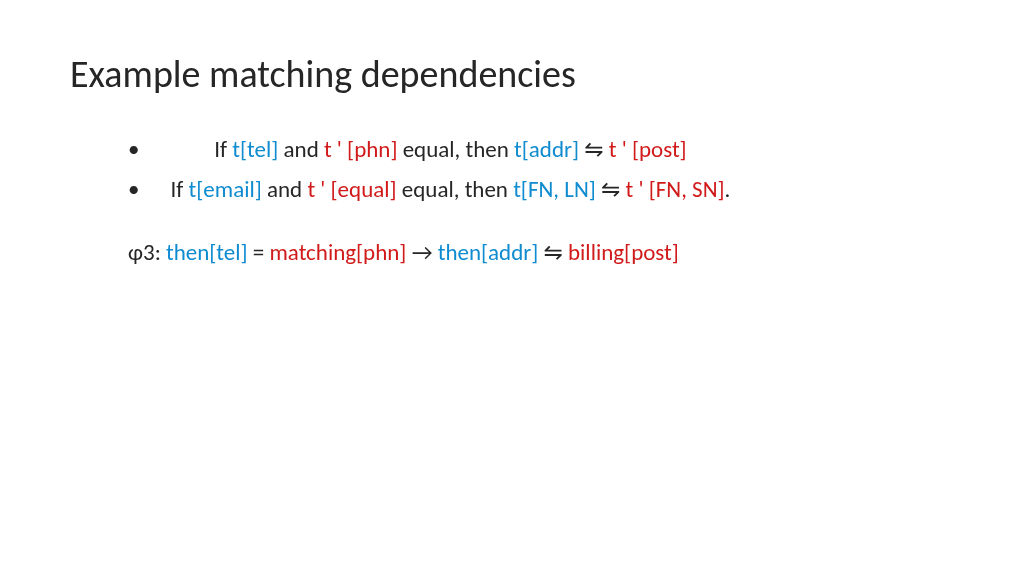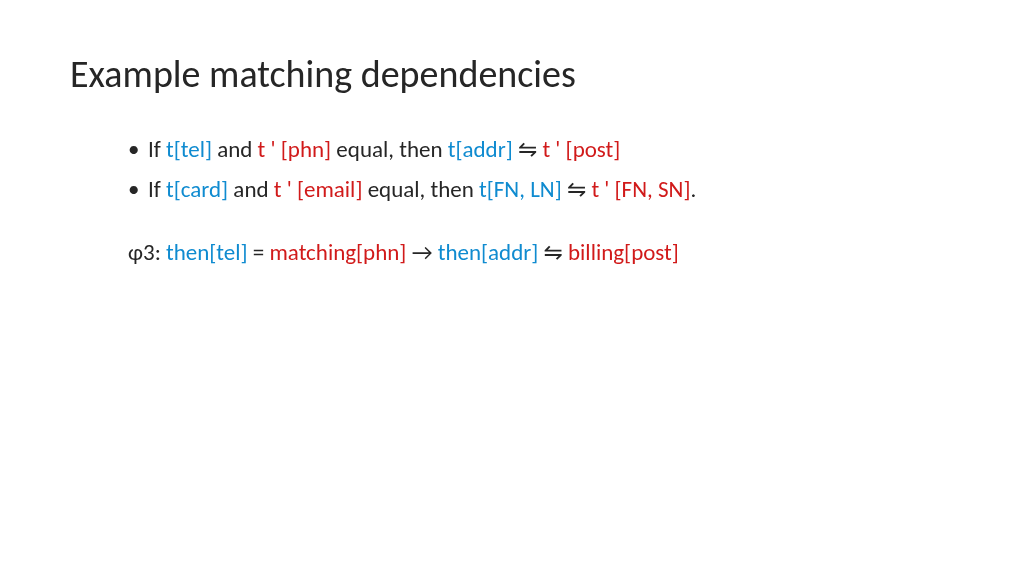--- a/index.html
+++ b/index.html
@@ -33,20 +33,21 @@
   }
   .bullets {
     list-style: none;
     margin: 0 0 28px 0;
     padding: 0;
   }
   .bullets li {
     position: relative;
     padding-left: 20px;
     margin-bottom: 6px;
+    text-align: center;
   }
   .bullets li::before {
     content: "•";
     position: absolute;
     left: 0;
     top: 0;
     color: #262626;
   }
   .phi {
     margin-bottom: 6px;
@@ -65,21 +66,21 @@
   <div class="body">
 
     <ul class="bullets">
       <li>
         <span class="wrap">
           <span class="blk">If </span><span class="blue">t[tel]</span><span class="blk"> and </span><span class="red">t ' [phn]</span><span class="blk"> equal, then </span><span class="blue">t[addr]</span><span class="blk"> </span><span class="blk">⇋</span><span class="blk"> </span><span class="red">t ' [post]</span>
         </span>
       </li>
       <li>
         <span class="wrap">
-          <span class="blk">If </span><span class="blue">t[card]</span><span class="blk"> and </span><span class="red">t ' [email]</span><span class="blk"> equal, then </span><span class="blue">t[FN, LN]</span><span class="blk"> </span><span class="blk">⇋</span><span class="blk"> </span><span class="red">t ' [FN, SN]</span><span class="blk">.</span>
+          <span class="blk">If </span><span class="blue">t[email]</span><span class="blk"> and </span><span class="red">t ' [equal]</span><span class="blk"> equal, then </span><span class="blue">t[FN, LN]</span><span class="blk"> </span><span class="blk">⇋</span><span class="blk"> </span><span class="red">t ' [FN, SN]</span><span class="blk">.</span>
         </span>
       </li>
     </ul>
 
     <div class="phi">
       <span class="blk">φ3: </span><span class="blue">then[tel]</span><span class="blk"> = </span><span class="red">matching[phn]</span><span class="blk"> → </span><span class="blue">then[addr]</span><span class="blk"> </span><span class="blk">⇋</span><span class="blk"> </span><span class="red">billing[post]</span>
     </div>
 
 
   </div>

